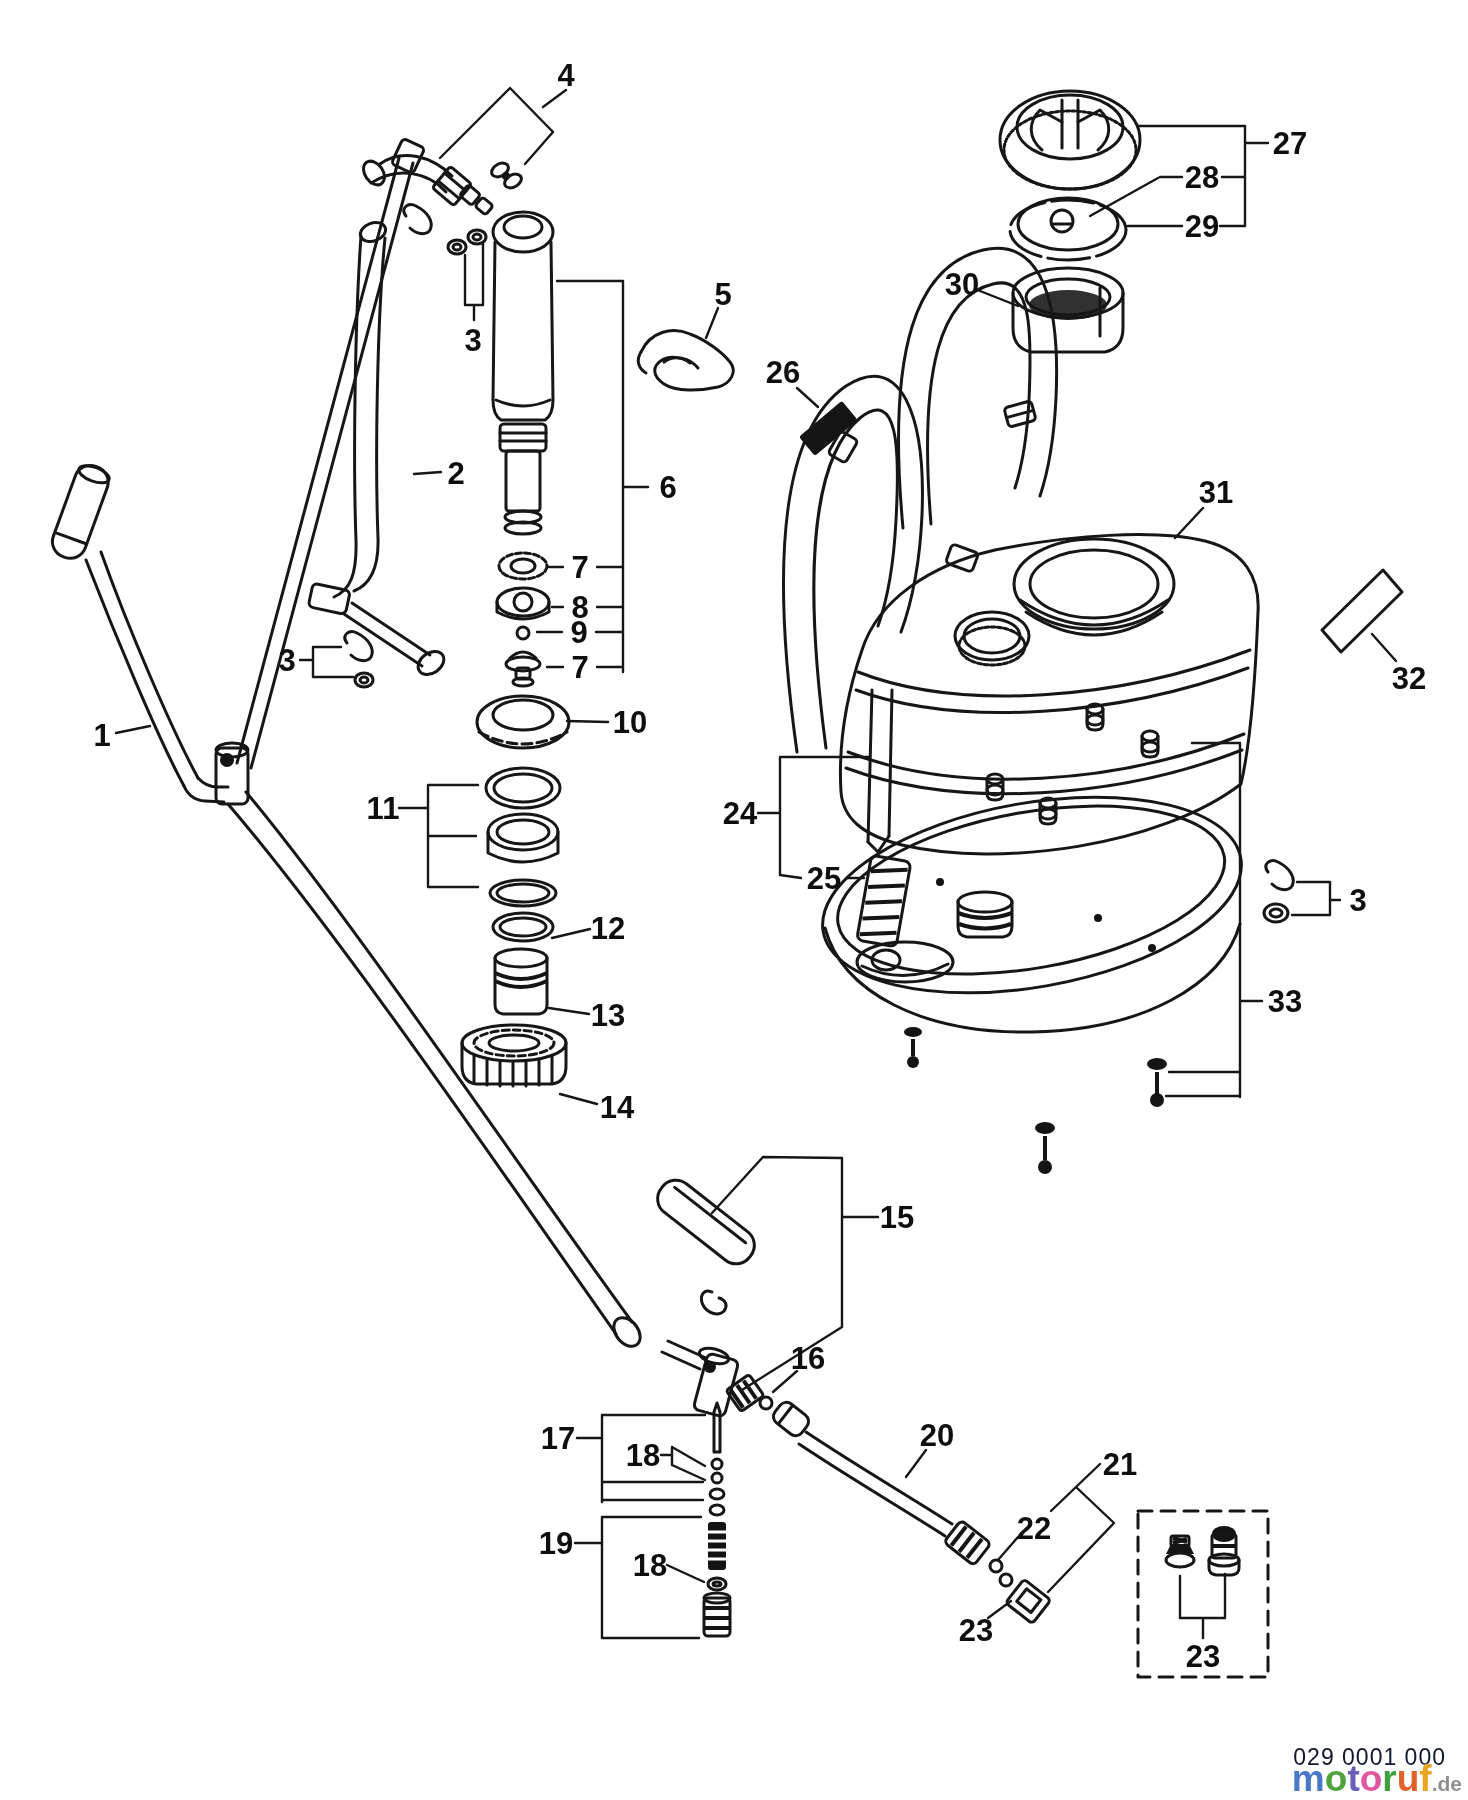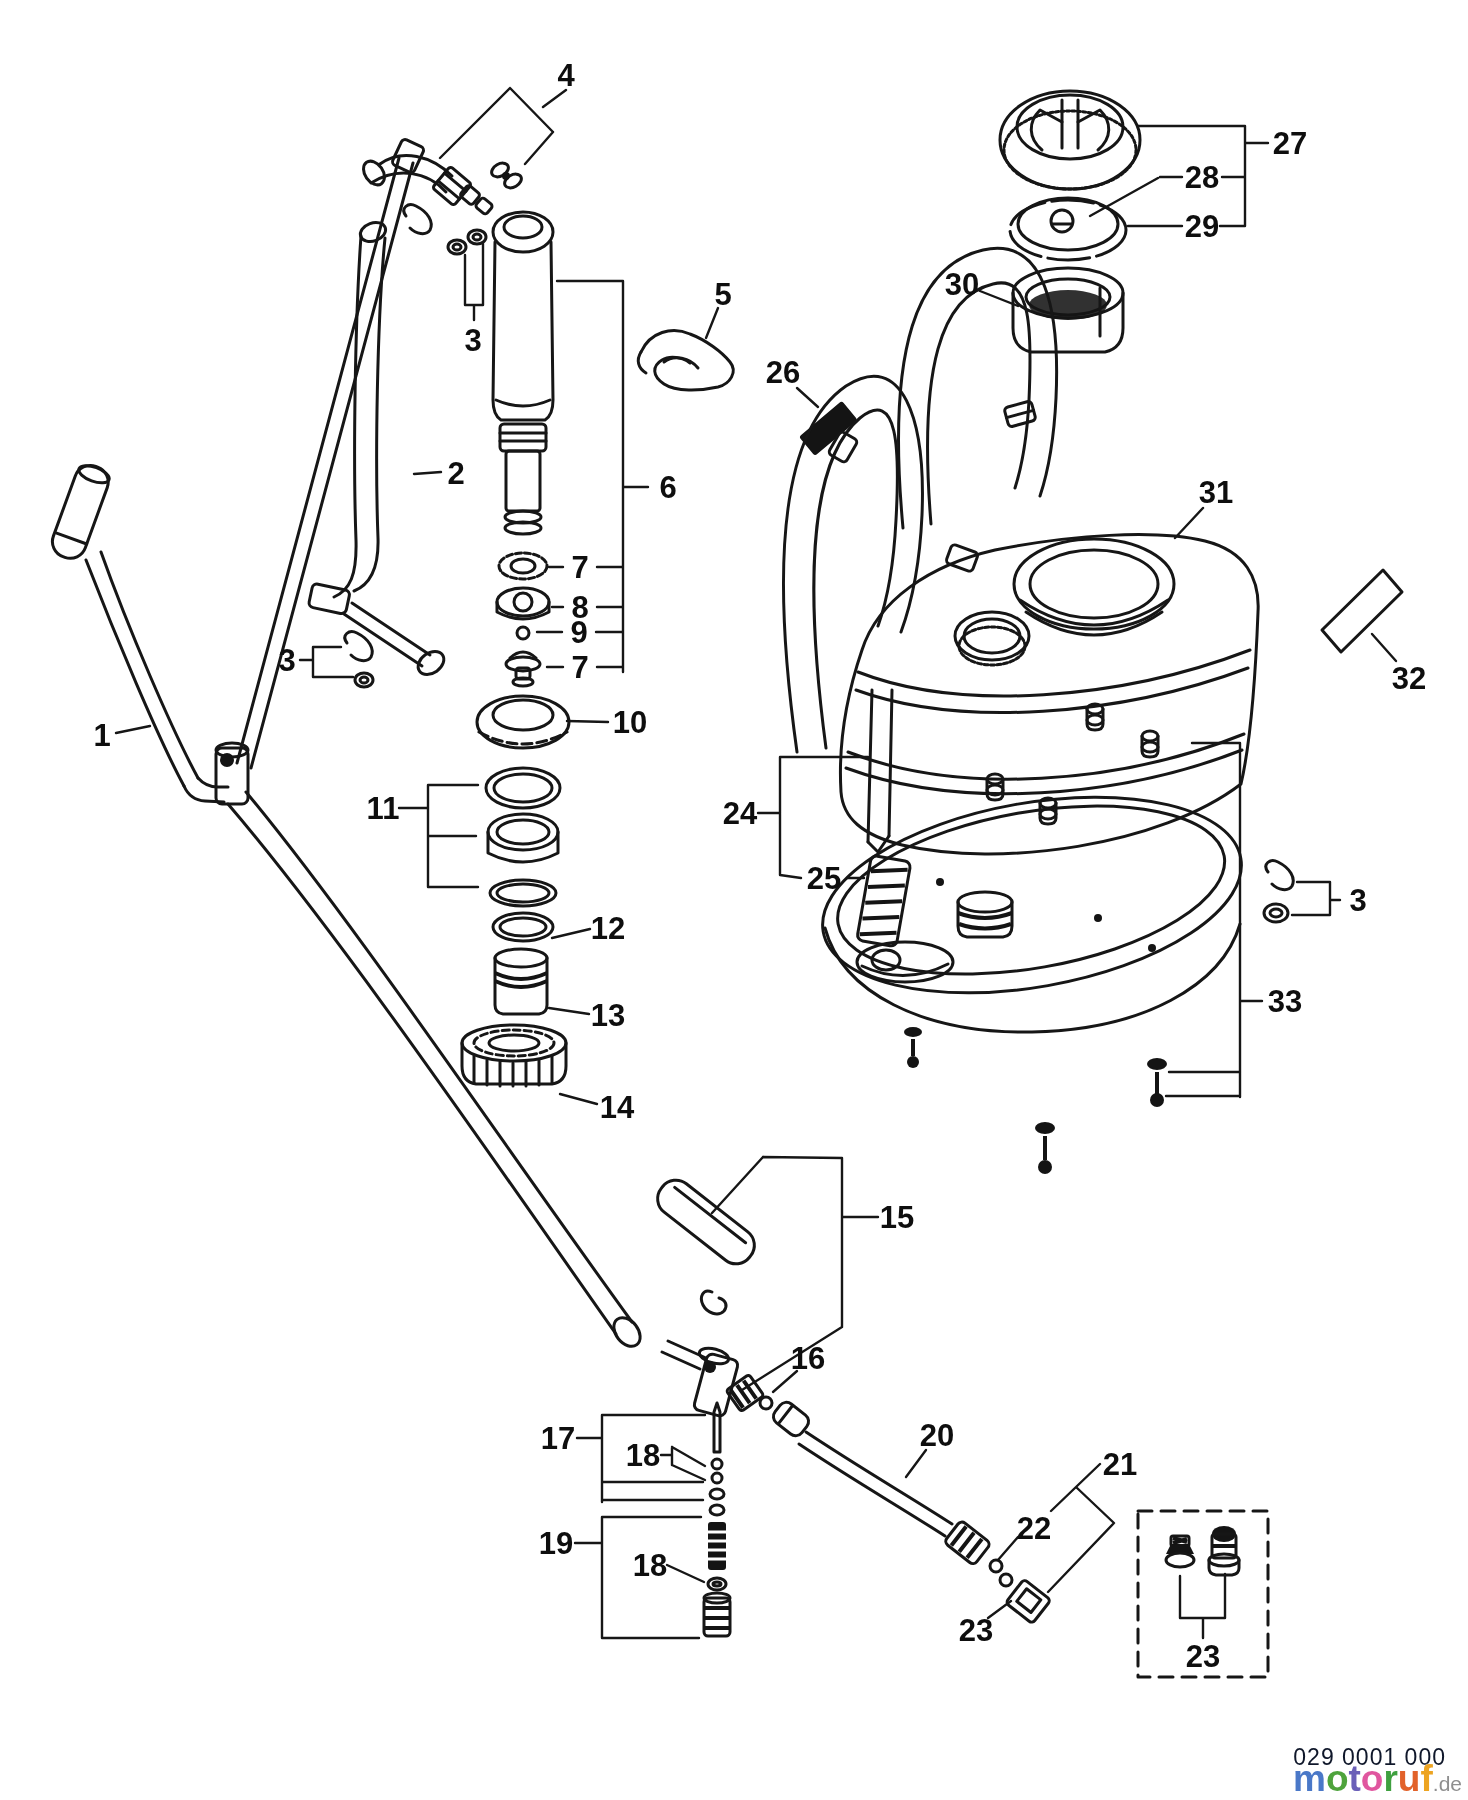--- a/index.html
+++ b/index.html
@@ -8,21 +8,21 @@
   #stage{position:absolute;left:0;top:0;}
   .s{stroke:#161616;stroke-width:3;fill:none;stroke-linecap:round;stroke-linejoin:round;}
   .lead{stroke:#161616;stroke-width:2.4;fill:none;stroke-linecap:round;stroke-linejoin:round;}
   .fdark{fill:#141414;stroke:none;}
   .hatch{stroke:#141414;stroke-width:4;}
   text.callout{font-family:"Liberation Sans",sans-serif;font-weight:bold;font-size:31px;fill:#0e0e0e;}
   .footer-code{position:absolute;top:1744px;right:22px;font-weight:normal;font-size:23px;
                letter-spacing:1px;color:#0f172a;}
   .watermark{position:absolute;top:1760px;right:6px;font-weight:bold;font-size:37px;
              letter-spacing:0px;line-height:1;text-shadow:0 0 2px #fff;}
-  .watermark .suffix{font-size:21px;font-weight:normal;}
+  .watermark .suffix{font-size:21px;font-weight:bold;}
 </style>
 </head>
 <body>
 
 <svg id="stage" width="1468" height="1800" viewBox="0 0 1468 1800">
 
   <g>
 
     <g transform="rotate(20 81 510)">
       <rect class="s" x="64" y="464" width="34" height="96" rx="16"></rect>

